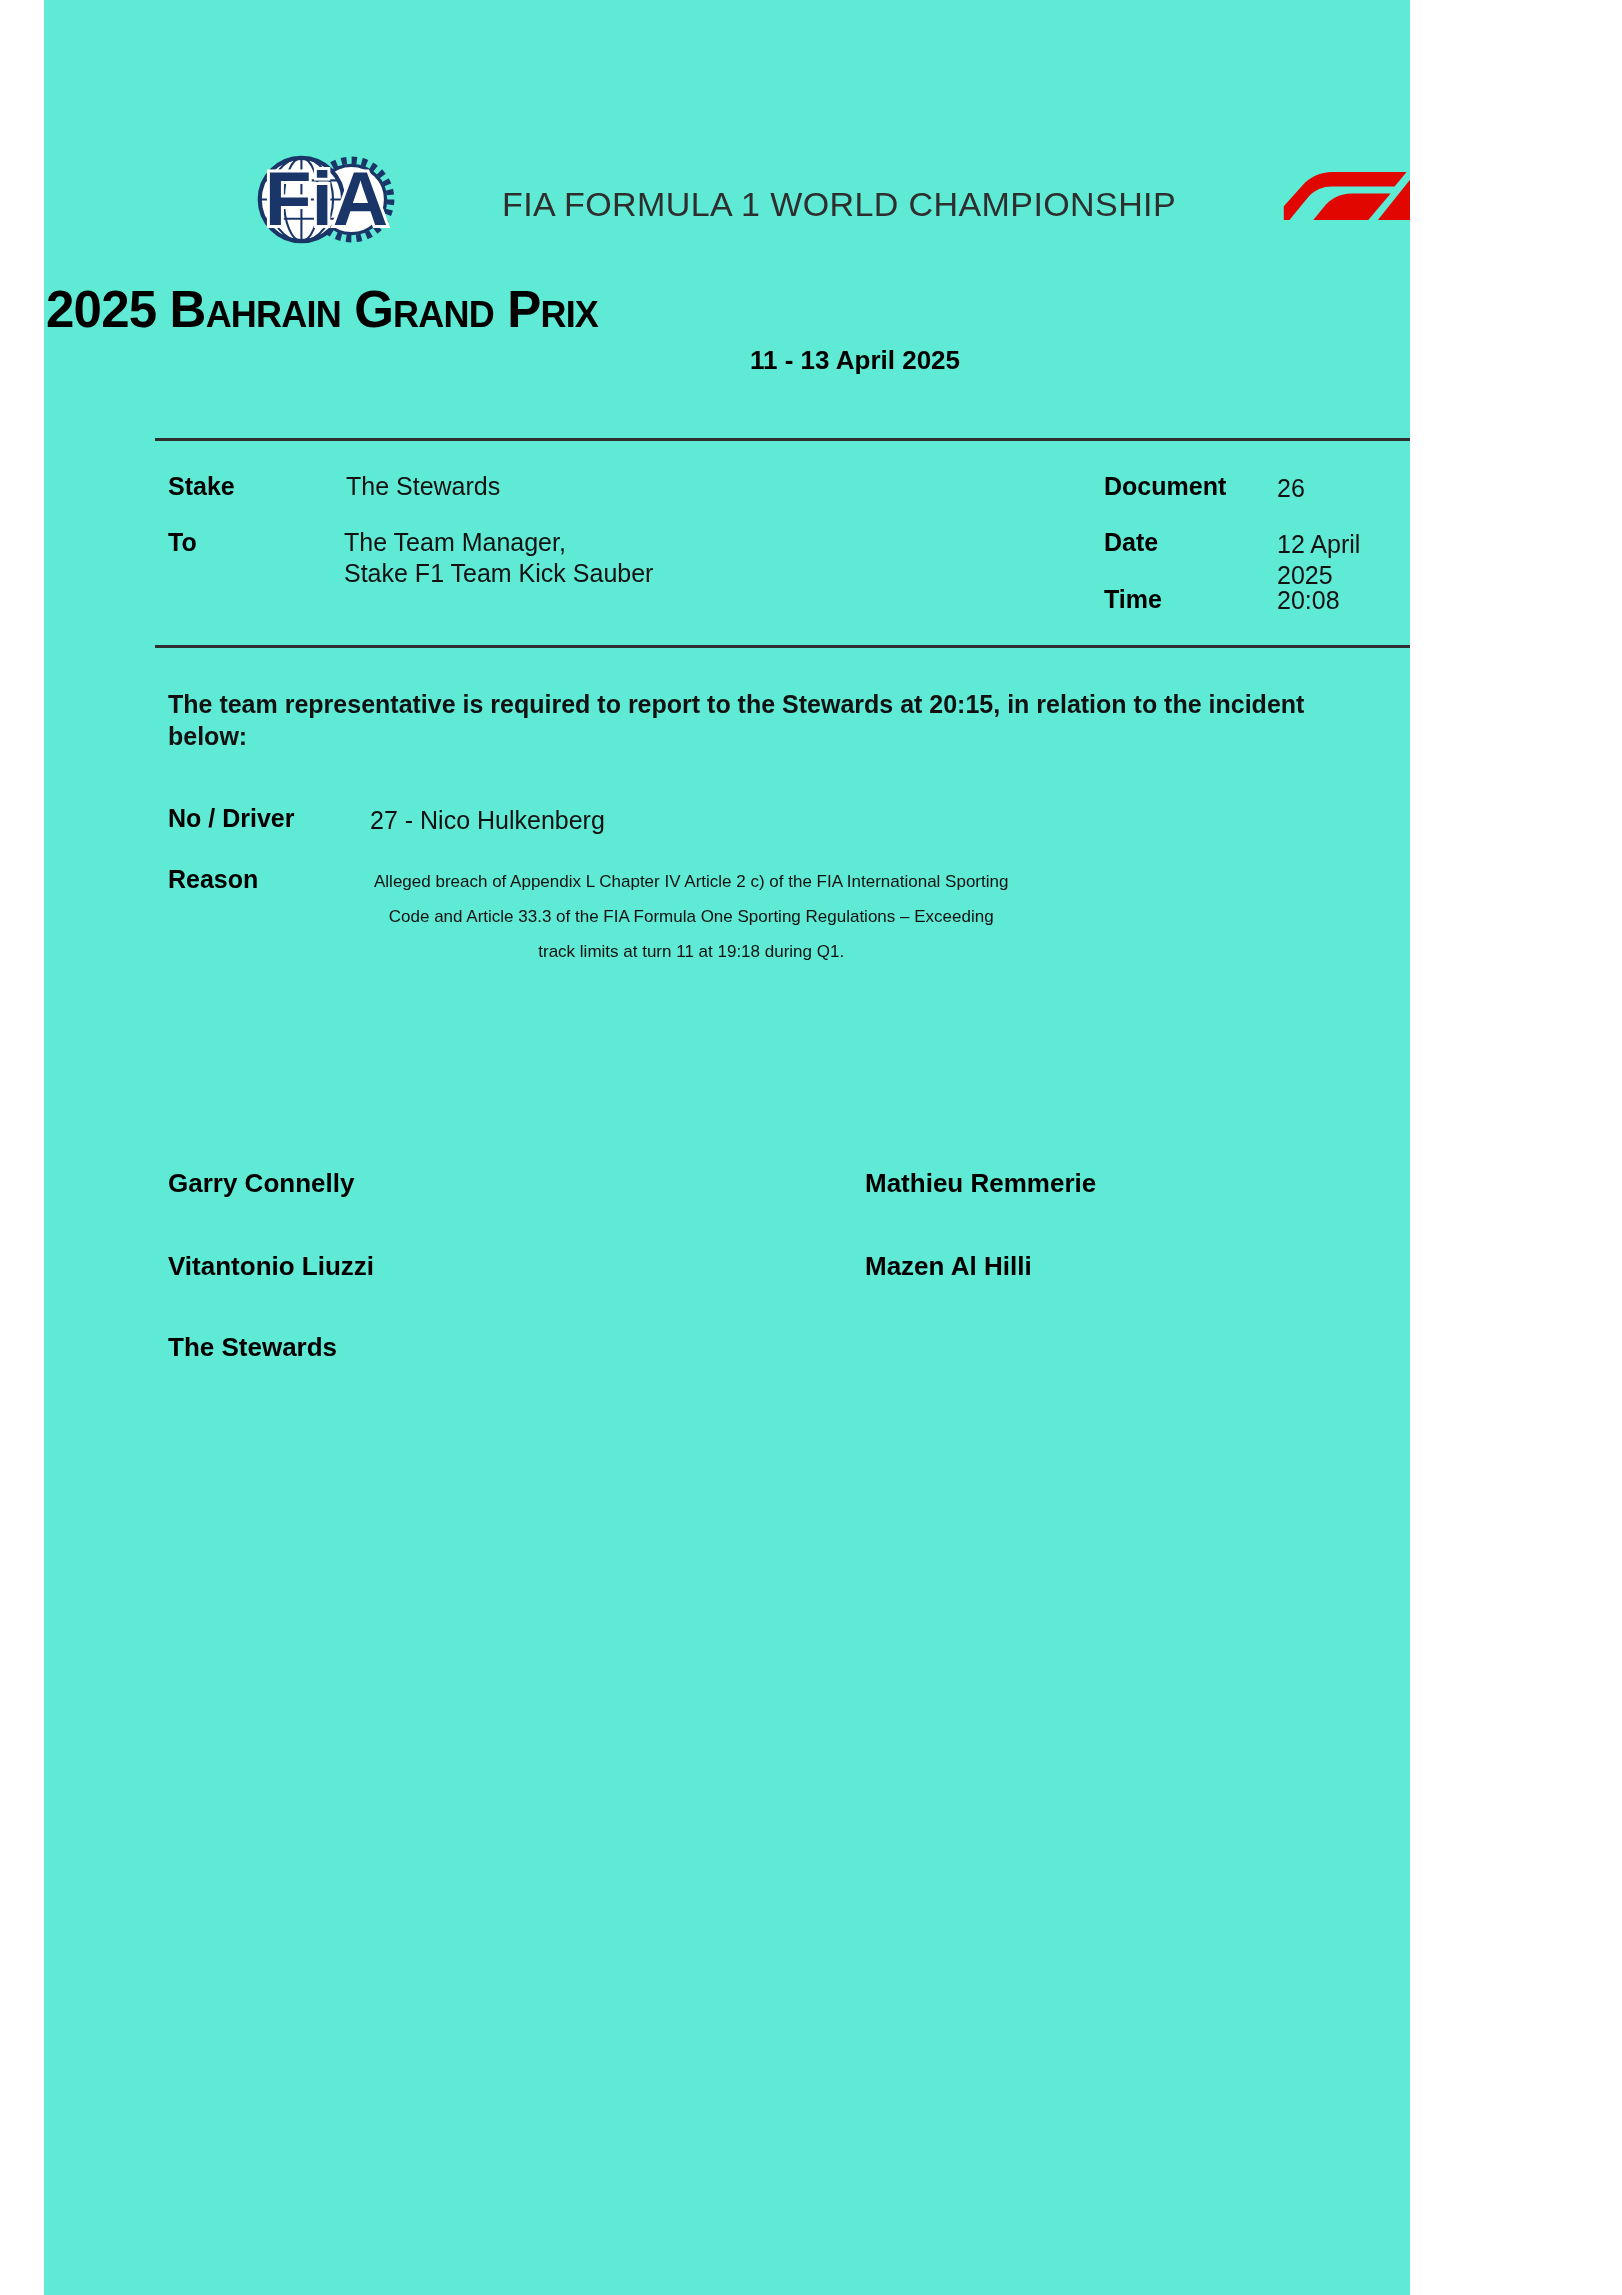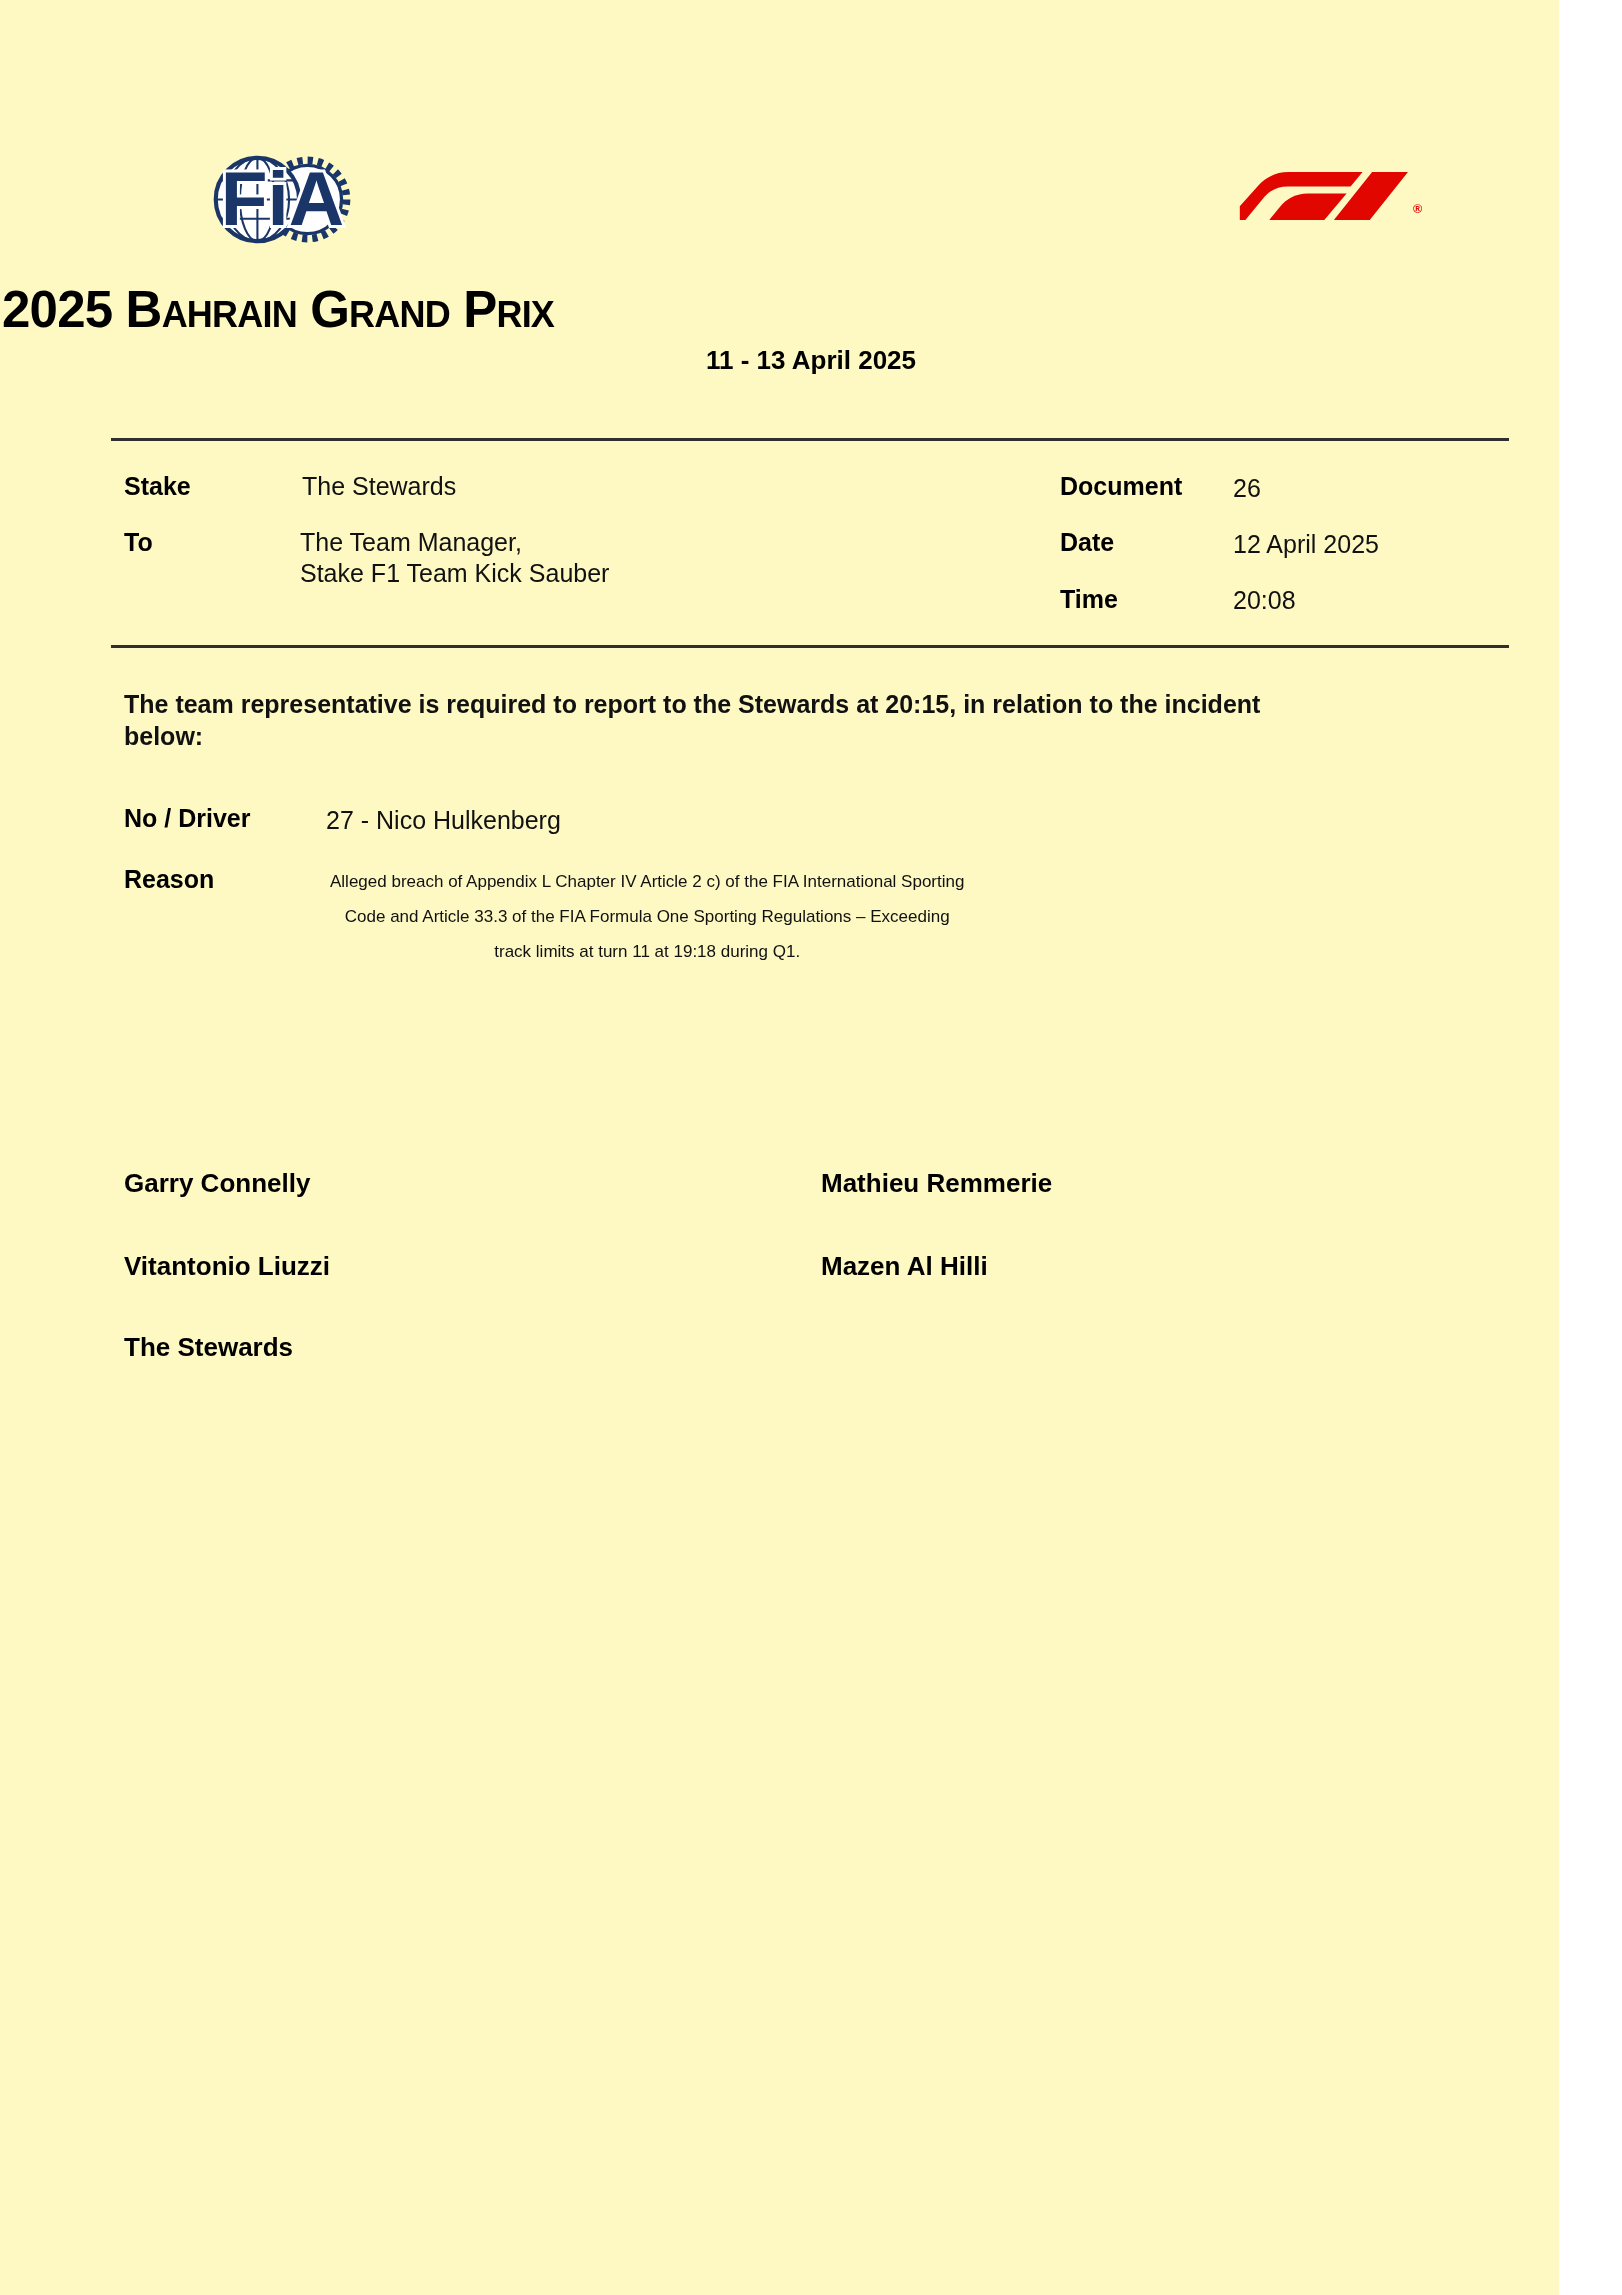--- a/index.html
+++ b/index.html
@@ -1,22 +1,23 @@
 <!DOCTYPE html>
 <html style="--fia-navy: #1A3668; --f1-red: #E10600;font-size:13.4px"><head>
 <meta charset="utf-8">
 <style>
   html,body{margin:0;padding:0;background:#fff;}
   .page{
     position:relative;
-    width:1559px;height:2295px;
-    background:#fef9c3;
+    width:1366px;height:2295px;
+    background:#5eead4;
     font-family:"Liberation Sans", sans-serif;
     color:#111;
     overflow:hidden;
+    margin-left:44px;
   }
   .abs{position:absolute;}
   
   .fia-logo{left:213px;top:152px;width:138px;height:95px;}
   .championship{left:458px;top:187px;font-size:34px;line-height:1;letter-spacing:0.4px;color:#2e2e2e;font-weight:400;white-space:nowrap;}
   .f1-logo{left:1239px;top:172px;width:169px;height:48px;}
   .f1-reg{left:1413px;top:202px;font-size:12.5px;color:var(--f1-red);font-weight:bold;}
   
   .event-title{left:2px;width:1622px;top:284px;font-size:51px;font-weight:bold;font-variant:small-caps;line-height:1;letter-spacing:-0.8px;color:#000;}
   .event-dates{left:0;width:1622px;top:347px;text-align:center;font-size:26px;font-weight:bold;line-height:1;color:#000;}
@@ -70,20 +71,21 @@
     <ellipse class="fia-stroke" cx="53" cy="57" rx="21" ry="50" stroke-width="2.5"></ellipse>
     <ellipse class="fia-stroke" cx="53" cy="57" rx="38" ry="50" stroke-width="2.5"></ellipse>
     <line class="fia-stroke" x1="53" y1="7" x2="53" y2="107" stroke-width="2.5"></line>
     <line class="fia-stroke" x1="3" y1="57" x2="103" y2="57" stroke-width="2.5"></line>
     <line class="fia-stroke" x1="9" y1="34" x2="97" y2="34" stroke-width="2.5"></line>
     <line class="fia-stroke" x1="9" y1="80" x2="97" y2="80" stroke-width="2.5"></line>
 
     <text class="fia-text" x="83" y="88" font-size="92" text-anchor="middle">FiA</text>
   </svg>
 
+  <div class="abs championship">FIA FORMULA 1 WORLD CHAMPIONSHIP</div>
 
   <svg class="abs f1-logo" viewBox="0 0 212 60" xmlns="http://www.w3.org/2000/svg">
     <path class="f1-shape" d="M155,0 H62 C47,0 34,6 24,17 L1,43 V60 H8 L32,31 C40,22 50,18 61,18 H140 Z"></path>
     <path class="f1-shape" d="M135,27 H86 C72,27 60,33 51,44 L38,60 H107 Z"></path>
     <polygon class="f1-shape" points="167,0 212,0 164,60 119,60"></polygon>
   </svg>
   <div class="abs f1-reg">®</div>
 
   <div class="abs event-title">2025 Bahrain Grand Prix</div>
   <div class="abs event-dates">11 - 13 April 2025</div>

